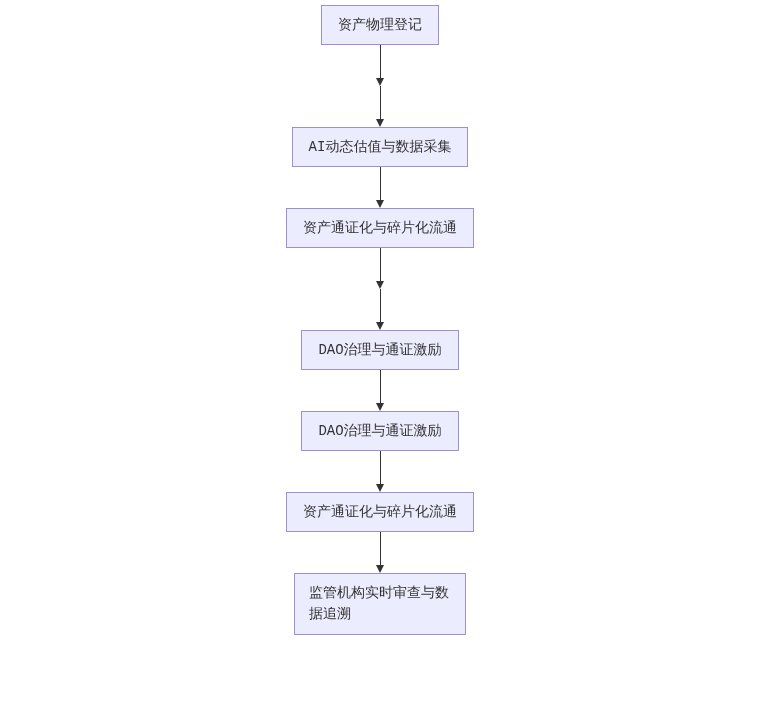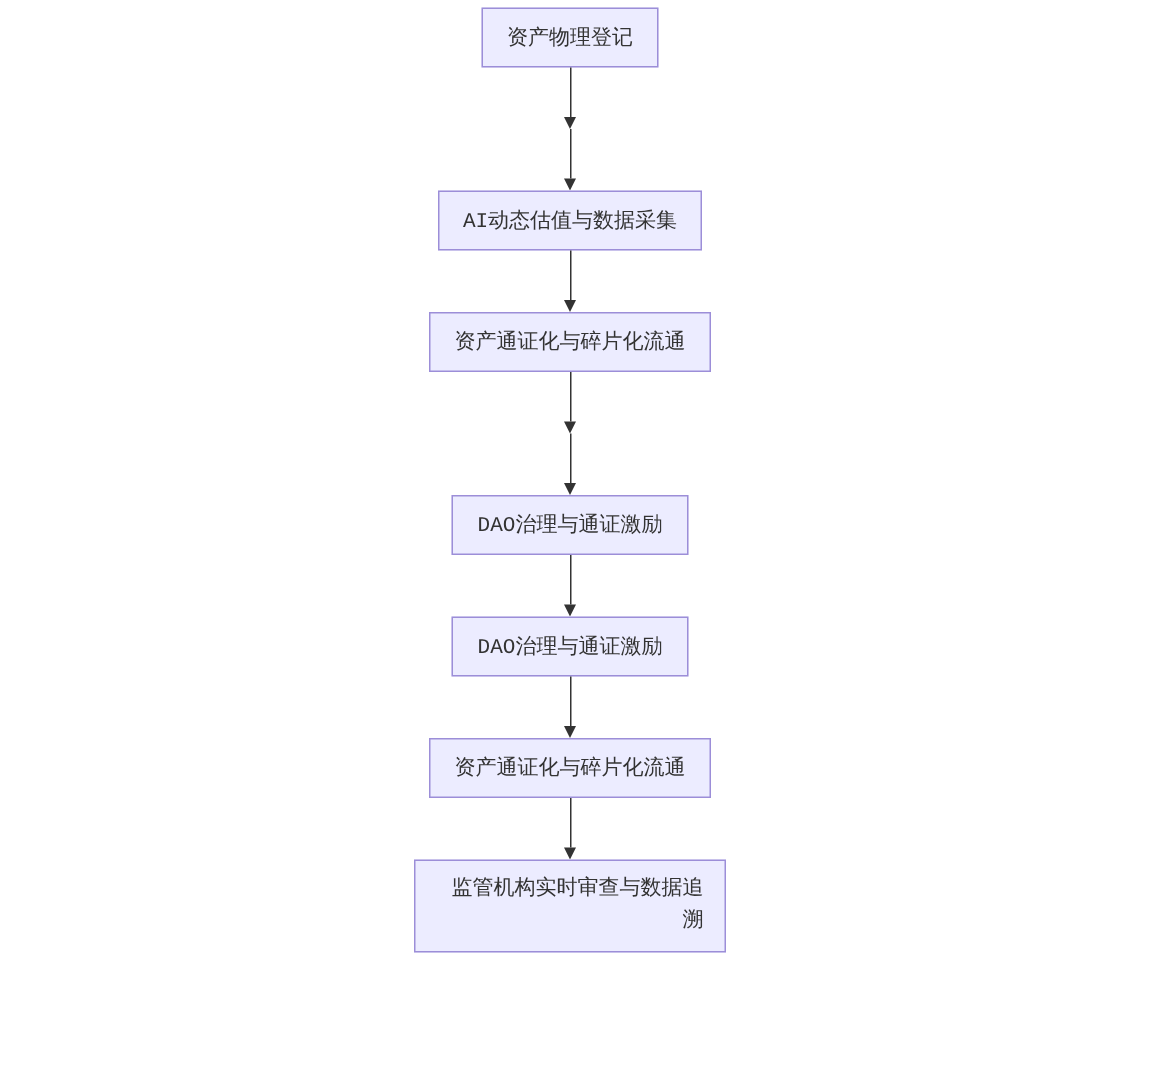--- a/index.html
+++ b/index.html
@@ -32,24 +32,24 @@
     border: 1px solid var(--node-border, #9c8ed8);
     color: var(--text-color, #333333);
     font-size: 14px;
     display: flex;
     align-items: center;
     justify-content: center;
     white-space: nowrap;
   }
   .node--wrap {
     height: 62px;
-    width: 208px;
+    width: 172px;
     padding: 16px 14px;
     white-space: normal;
-    text-align: right;
+    text-align: left;
     line-height: 21px;
     word-break: break-all;
   }
   .flow-arrow {
     display: flex;
     flex-direction: column;
     align-items: center;
     height: 41px;
   }
   .arrow-line {

